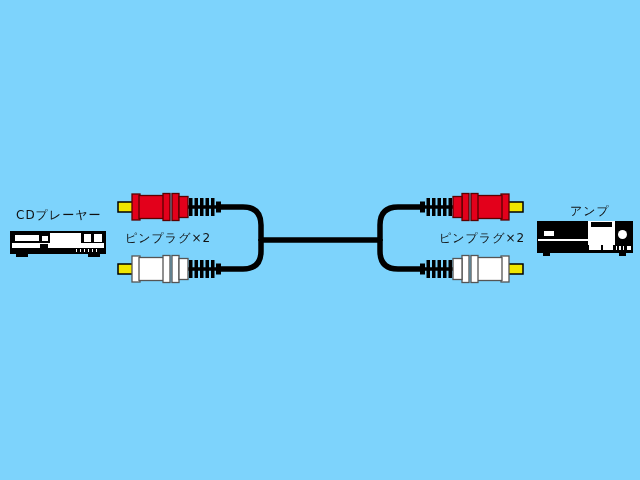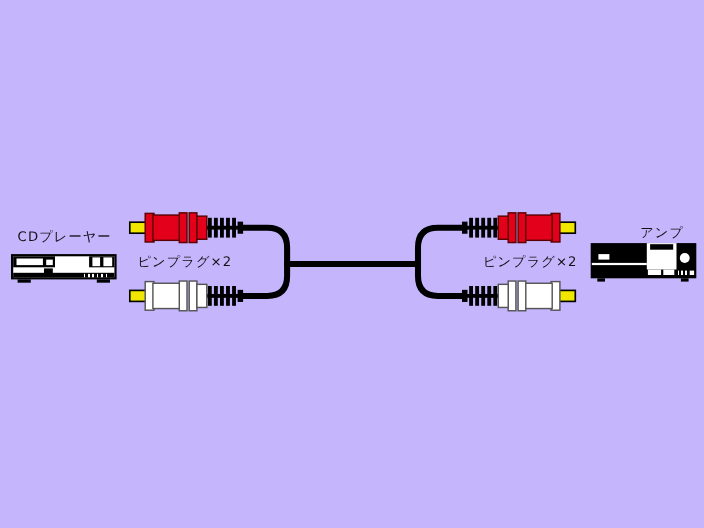--- a/index.html
+++ b/index.html
@@ -1,17 +1,17 @@
 <!DOCTYPE html>
 <html><head>
 <meta charset="utf-8">
 <style>
   html,body{margin:0;padding:0;background:#fff;}
   .canvas{
-    position:relative;width:640px;height:480px;background:#c4b5fd;overflow:hidden;
+    position:relative;width:640px;height:480px;background:#7dd3fc;overflow:hidden;
     font-family:"DejaVu Sans","Liberation Sans",sans-serif;color:#000;
   }
   svg.wiring{position:absolute;left:0;top:0;width:640px;height:480px;}
   .label{
     position:absolute;font-size:12px;line-height:14px;color:#111;
     letter-spacing:1px;white-space:nowrap;
   }
   
   .cdp{position:absolute;left:10px;top:231px;width:96px;height:26px;}
   .cdp .chassis{position:absolute;left:0;top:0;width:96px;height:23px;background:#000;}
@@ -99,21 +99,21 @@
     <use href="#rca-plug-red" transform="translate(523,207) scale(-1,1)"></use>
     <use href="#rca-plug-white" transform="translate(523,269) scale(-1,1)"></use>
   </svg>
 
   <div class="label" style="left:16px;top:208px;">CDプレーヤー</div>
 
   <div class="label" style="left:125px;top:231px;">ピンプラグ×2</div>
 
   <div class="label" style="left:439px;top:231px;">ピンプラグ×2</div>
 
-  <div class="label" style="left:582px;top:204px;">アンプ</div>
+  <div class="label" style="left:570px;top:204px;">アンプ</div>
 
   <div class="cdp">
     <div class="chassis"></div>
     <div class="face"></div>
     <div class="band"></div>
     <div class="tray"></div>
     <div class="sq1"></div>
     <div class="rblock"></div>
     <div class="rsq1"></div>
     <div class="rsq2"></div>

